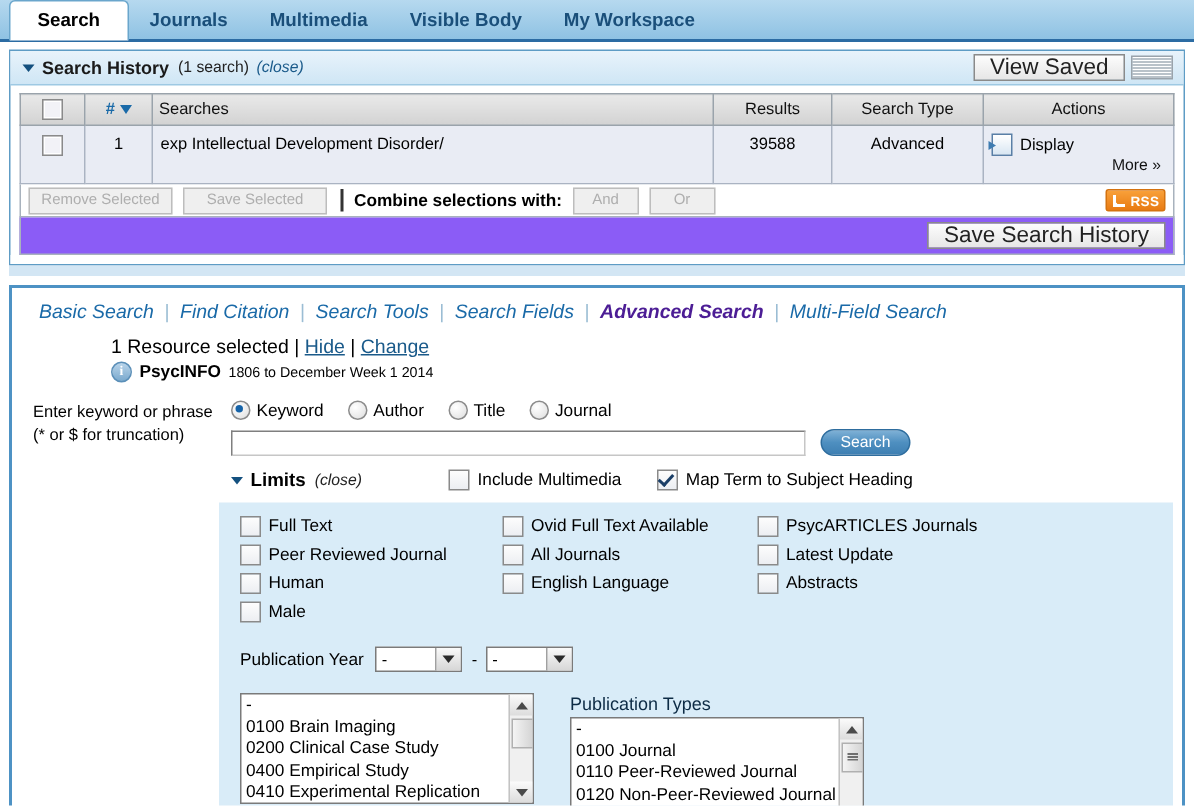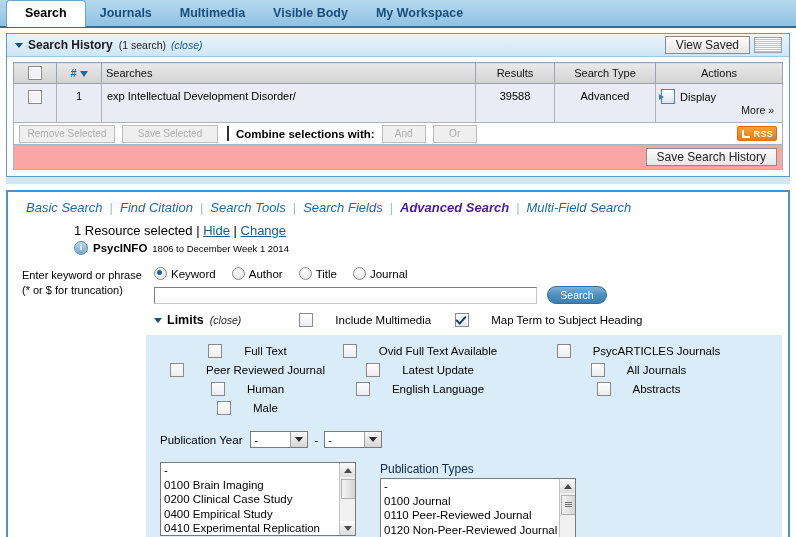--- a/index.html
+++ b/index.html
@@ -99,21 +99,21 @@
   .hdr-right {
     margin-left: auto;
     display: flex;
     align-items: center;
     gap: 4px;
     padding-right: 2px;
   }
   .btn-gray {
     background: linear-gradient(to bottom, #fdfdfd 0%, #e6e6e6 100%);
     border: 1px solid #8a8a8a;
-    font-size: 12px;
+    font-size: 15px;
     color: #222;
     padding: 2px 10px;
     line-height: 12px;
     cursor: pointer;
     font-family: "Liberation Sans", sans-serif;
     white-space: nowrap;
   }
   .grip {
     width: 26px;
     height: 14px;
@@ -252,21 +252,21 @@
     border-top:none;border-right:none;
     transform: none;
     box-sizing:border-box;
     border-left:2px solid #fff;border-bottom:2px solid #fff;
     border-top-left-radius:0;
     clip-path: none;
   }
   .ssh-row {
     border: 1px solid #a8b2bd;
     border-top: none;
-    background: #fca5a5;
+    background: #8b5cf6;
     display: flex;
     justify-content: flex-end;
     align-items: center;
     padding: 4px 5px;
     height: 25px;
     box-sizing: border-box;
   }
   .bottom-strip { height: 7px; background:#d3e6f4; margin:0 6px; }
 
   
@@ -385,21 +385,21 @@
   }
   .limits-tri {
     width: 0; height: 0;
     border-left: 4px solid transparent;
     border-right: 4px solid transparent;
     border-top: 5px solid #14507f;
     margin-right: 5px;
   }
   .limits-label { font-size: 12.5px; font-weight: bold; }
   .limits-close { font-size: 10.5px; font-style: italic; margin-left: 6px; color:#222;  cursor:pointer;}
-  .cb-item { display:flex; align-items:center; gap:22px; cursor:pointer;justify-content:center;}
+  .cb-item { display:flex; align-items:center; gap:5px; cursor:pointer;}
   .cb {
     width: 12px; height: 12px;
     border: 1px solid #8a8a8a;
     background: linear-gradient(to bottom,#fdfdfd,#eceef2);
     position: relative; flex:none;
   }
   .cb.on::after{
     content:"";
     position:absolute;left:2px;top:0px;width:4px;height:8px;
     border:solid #1a3e66; border-width:0 2px 2px 0;
@@ -673,25 +673,25 @@
         <span class="cb"></span>
         <span class="cb-label">PsycARTICLES Journals</span>
       </label>
 
       <label class="cb-item">
         <span class="cb"></span>
         <span class="cb-label">Peer Reviewed Journal</span>
       </label>
       <label class="cb-item">
         <span class="cb"></span>
+        <span class="cb-label">All Journals</span>
+      </label>
+      <label class="cb-item">
+        <span class="cb"></span>
         <span class="cb-label">Latest Update</span>
-      </label>
-      <label class="cb-item">
-        <span class="cb"></span>
-        <span class="cb-label">All Journals</span>
       </label>
 
       <label class="cb-item">
         <span class="cb"></span>
         <span class="cb-label">Human</span>
       </label>
       <label class="cb-item">
         <span class="cb"></span>
         <span class="cb-label">English Language</span>
       </label>

